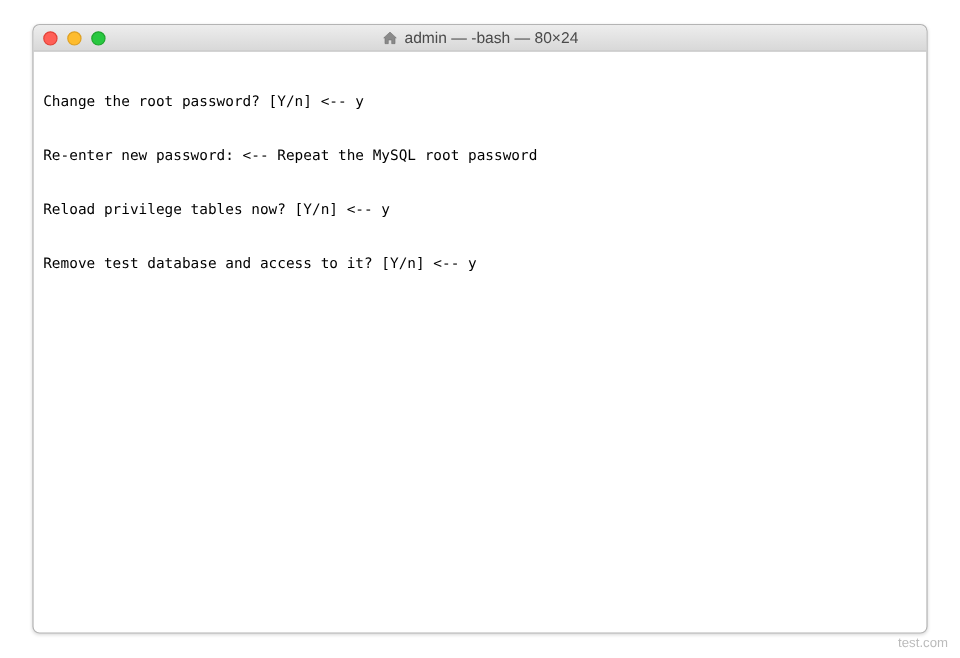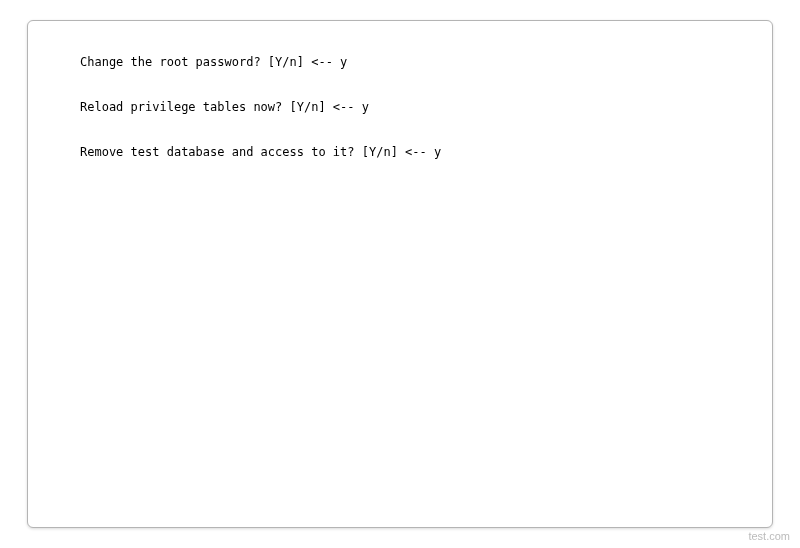--- a/index.html
+++ b/index.html
@@ -70,35 +70,50 @@
       font-family: "Menlo", "Monaco", monospace;
       font-size: 12px;
       line-height: 15px;
       color: #000;
       white-space: pre;
       height: calc(100% - 22px);
       overflow: hidden;
     }
     .terminal-line {
       display: block;
-      margin-left: 44px;
     }
     .watermark {
       position: fixed;
       bottom: 6px;
       right: 10px;
       font-size: 11px;
       color: #bbb;
       font-family: sans-serif;
     }
   </style>
 </head>
 <body>
 
 <div class="window">
+  <div class="titlebar">
+    <div class="traffic-lights">
+      <div class="light close"></div>
+      <div class="light min"></div>
+      <div class="light max"></div>
+    </div>
+    <div class="title-wrap">
+      <span class="home-icon">
+        <svg viewBox="0 0 16 16">
+          <path d="M8 2 L2 7.5 L3.2 7.5 L3.2 13 L6.4 13 L6.4 9.5 L9.6 9.5 L9.6 13 L12.8 13 L12.8 7.5 L14 7.5 Z" fill="#8a8a8a" stroke="#6a6a6a" stroke-width="0.5"></path>
+        </svg>
+      </span>
+      <span>admin — -bash — 80×24</span>
+    </div>
+  </div>
   <div class="terminal-body">
     <span class="terminal-line">Change the root password? [Y/n] &lt;-- y</span>
+    <span class="terminal-line">Re-enter new password: &lt;-- Repeat the MySQL root password</span>
     <span class="terminal-line">Reload privilege tables now? [Y/n] &lt;-- y</span>
     <span class="terminal-line">Remove test database and access to it? [Y/n] &lt;-- y</span>
   </div>
 </div>
 
 <div class="watermark">test.com</div>
 
 </body></html>

